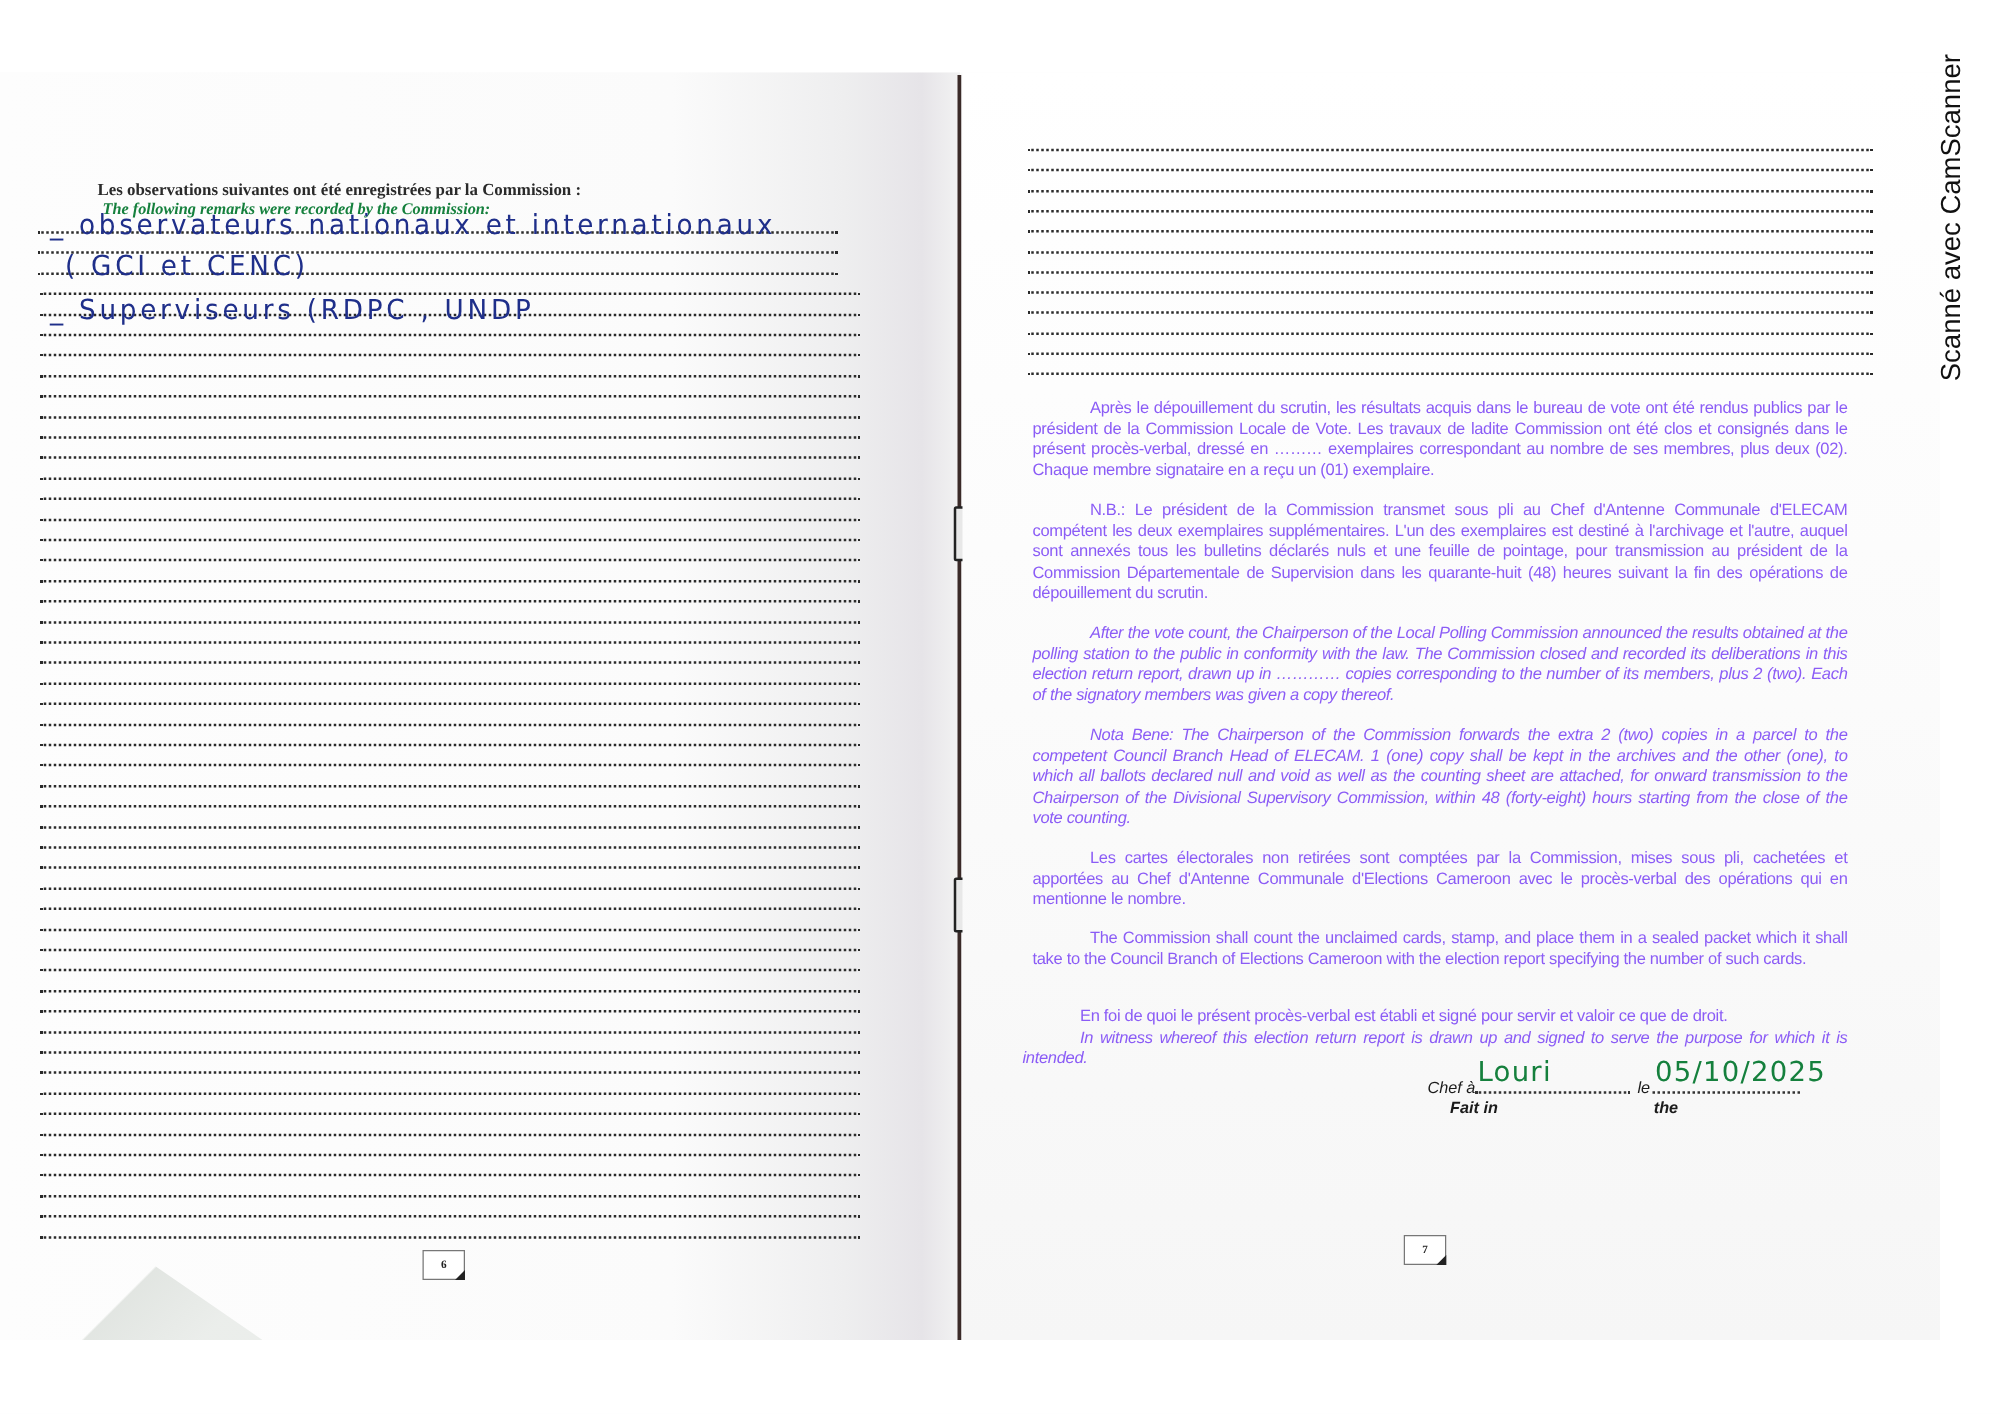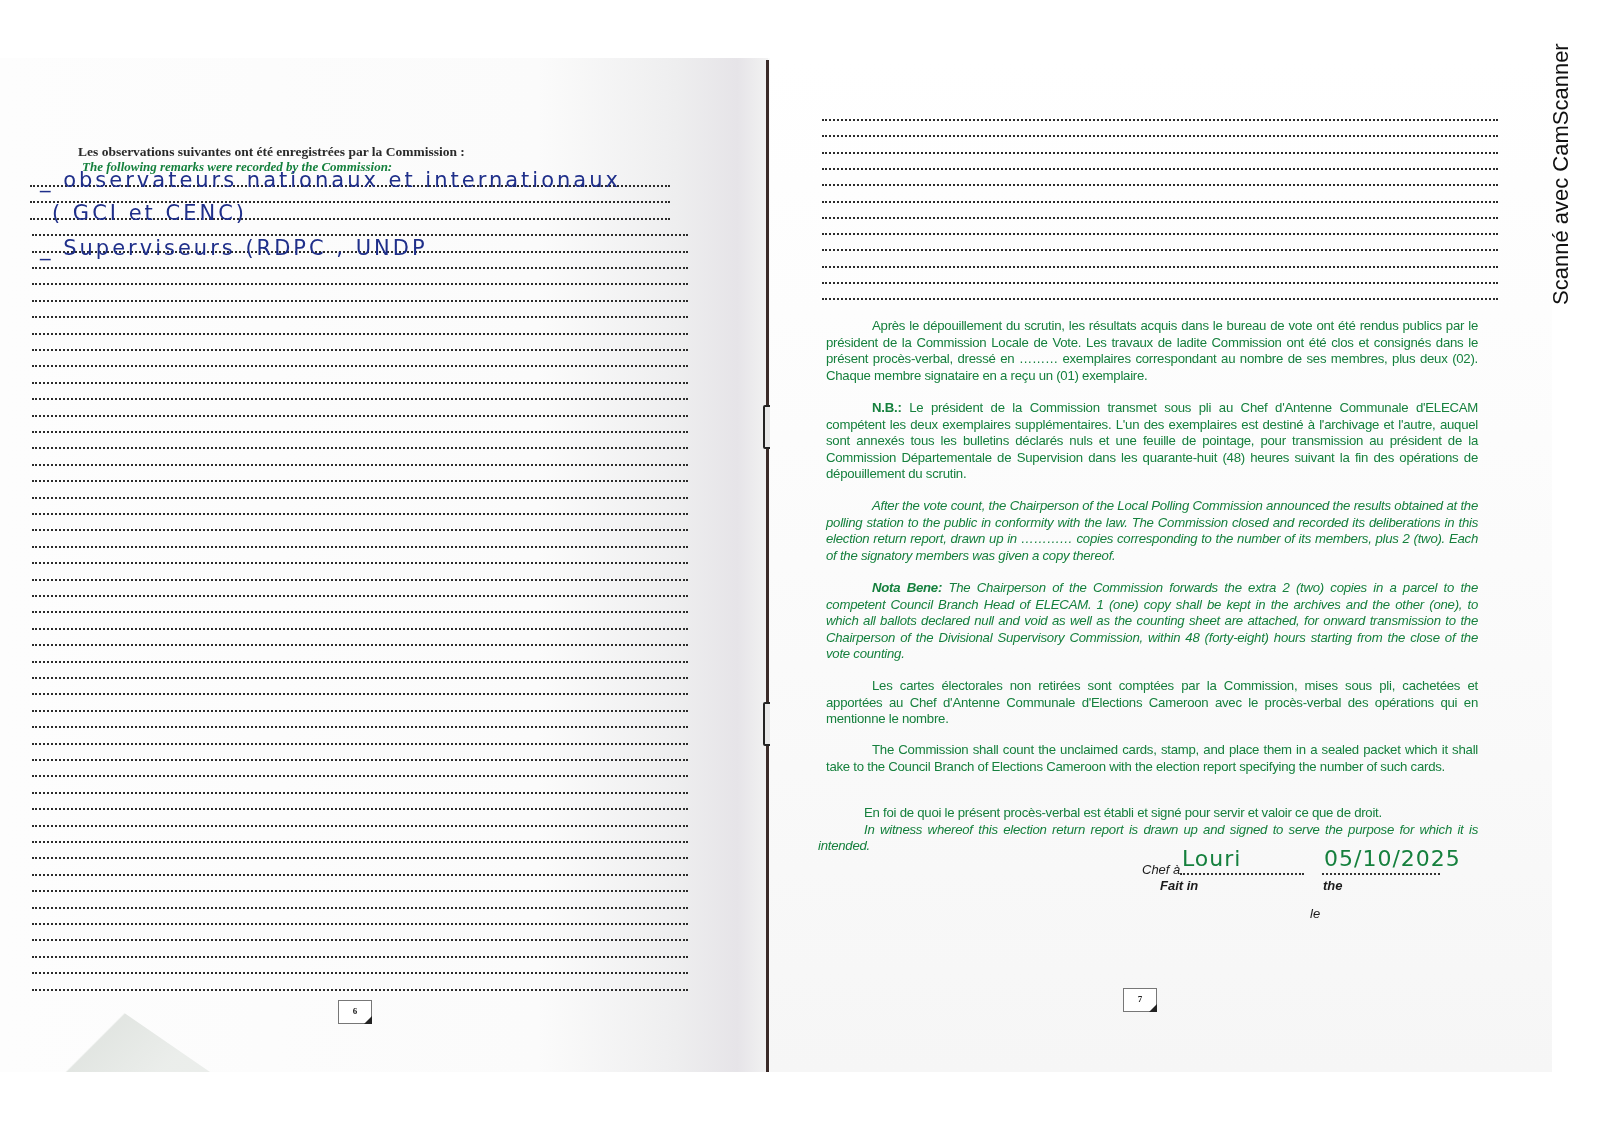--- a/index.html
+++ b/index.html
@@ -40,26 +40,26 @@
   .pagenum {
     position: absolute; width: 32px; height: 22px; border: 1px solid #777; background: #fff;
     font-size: 9px; font-weight: bold; text-align: center; line-height: 20px; color: #222;
   }
   .pagenum::after {
     content: ""; position: absolute; right: -1px; bottom: -1px; width: 0; height: 0;
     border-left: 8px solid transparent; border-bottom: 8px solid #222;
   }
   .para {
     position: absolute; left: 826px; width: 652px; font-family: "Liberation Sans", sans-serif;
-    font-size: 13.2px; line-height: 16.5px; text-align: justify; color: #15803d;
+    font-size: 13.2px; line-height: 16.5px; text-align: justify; color: #8b5cf6;
     font-stretch: condensed; letter-spacing: -0.25px;
   }
   .para.italic { font-style: italic; }
   .indent { display: inline-block; width: 46px; }
-  .bold { font-weight: bold; }
+  .bold { font-weight: normal; }
   .sig-row { position: absolute; font-family: "Liberation Sans", sans-serif; font-style: italic; font-size: 13px; color: #1b1b1b; }
   .sig-hand { position: absolute; font-family: "DejaVu Sans", sans-serif; color: #15803d; font-size: 22px; letter-spacing: 1px; }
   .sig-dots { position: absolute; border-bottom: 2px dotted #333; height: 0; }
   .watermark {
     position: absolute; left: 1548px; top: 305px; transform-origin: 0 0; transform: rotate(-90deg);
     font-family: "Liberation Sans", sans-serif; font-size: 22px; color: #111; white-space: nowrap;
   }
 </style>
 </head>
 <body>
@@ -164,20 +164,20 @@
 
 <div class="para" style="top:742px;"><span class="indent"></span><span>The Commission shall count the unclaimed cards, stamp, and place them in a sealed packet which it shall take to the Council Branch of Elections Cameroon with the election report specifying the number of such cards.</span></div>
 
 <div class="para" style="top:805px; left:818px; width:660px;"><span class="indent" style="width:46px"></span><span>En foi de quoi le présent procès-verbal est établi et signé pour servir et valoir ce que de droit.</span><br><span class="indent" style="width:46px"></span><span class="italic" style="font-style:italic">In witness whereof this election return report is drawn up and signed to serve the purpose for which it is intended.</span></div>
 
 <div class="sig-row" style="left:1142px; top:862px;">Chef à</div>
 <div class="sig-dots" style="left:1180px; top:873px; width:124px;"></div>
 <div class="sig-hand" style="left:1182px; top:846px;">Louri</div>
 <div class="sig-row" style="left:1160px; top:878px; font-weight:bold;">Fait in</div>
 
-<div class="sig-row" style="left:1310px; top:862px;margin-top:44px;">le</div>
+<div class="sig-row" style="left:1310px; top:862px;">le</div>
 <div class="sig-dots" style="left:1322px; top:873px; width:118px;"></div>
 <div class="sig-hand" style="left:1324px; top:846px;">05/10/2025</div>
 <div class="sig-row" style="left:1323px; top:878px; font-weight:bold;">the</div>
 
 <div class="pagenum" style="left:1123px; top:988px;">7</div>
 
 <div class="watermark">Scanné avec CamScanner</div>
 
 </body></html>

